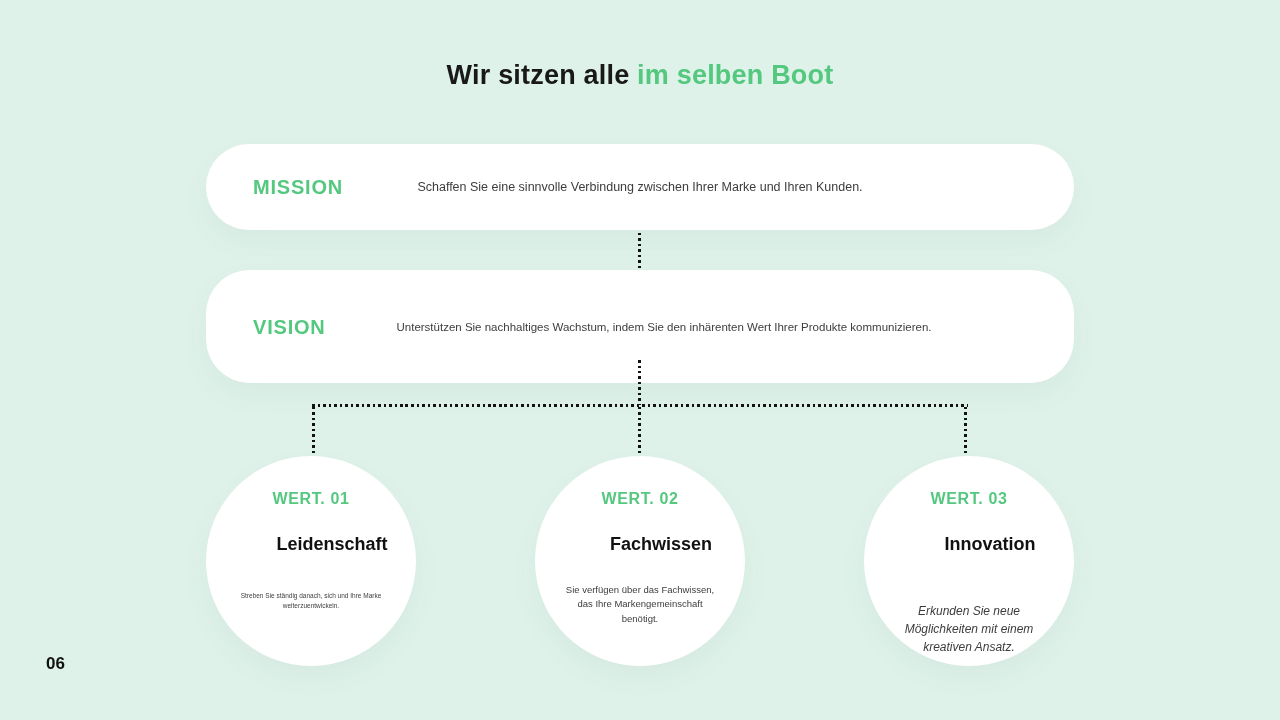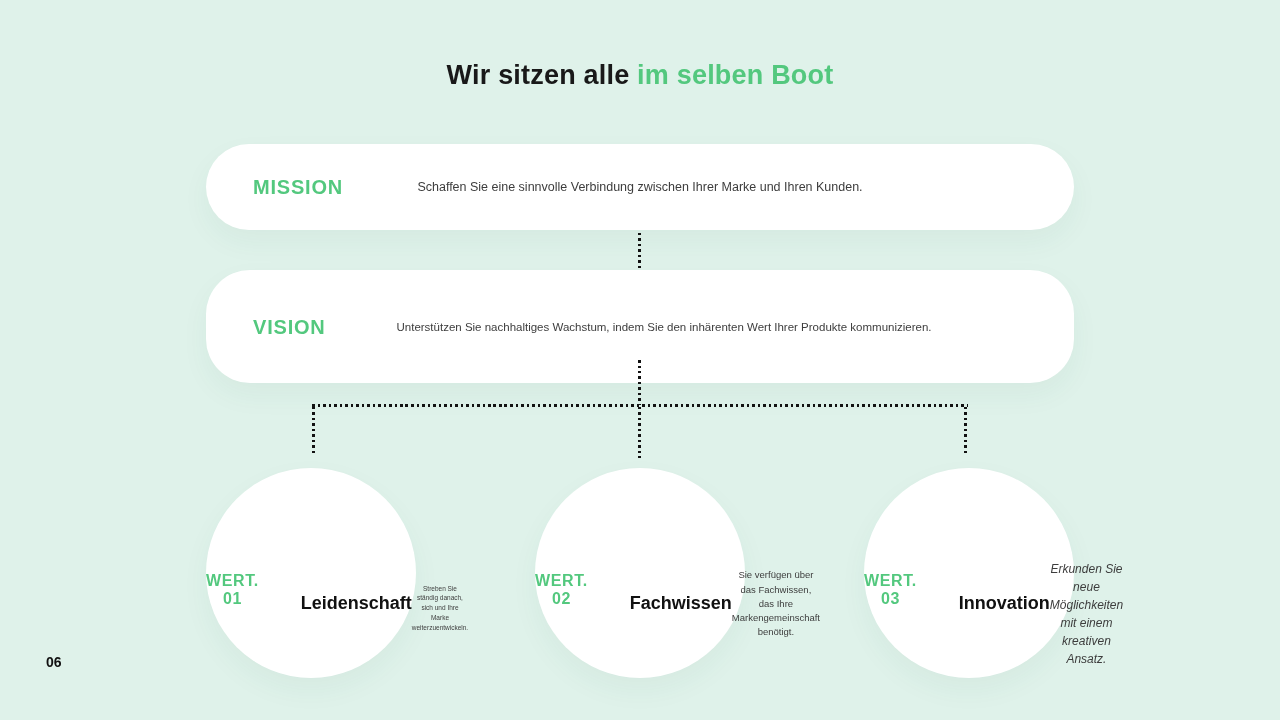--- a/index.html
+++ b/index.html
@@ -47,37 +47,37 @@
     height:2.5px;
     background:repeating-linear-gradient(to right,var(--connector) 0 2.5px,transparent 2.5px 5.5px);
   }
   .v-mission-vision{left:638px;top:233px;height:36px;}
   .v-vision-branch{left:638px;top:360px;height:45px;}
   .h-branch{left:312px;top:404px;width:656px;}
   .v-left{left:312px;top:407px;height:49px;}
   .v-mid{left:638px;top:407px;height:51px;}
   .v-right{left:964px;top:407px;height:49px;}
   .value-circle{
-    position:absolute;top:468px;width:210px;height:210px;border-radius:50%;
+    position:absolute;top:456px;width:210px;height:210px;border-radius:50%;
     background:var(--card-white);box-shadow:0 12px 28px rgba(40,90,70,.05);
-    display:flex;flex-direction:row;align-items:center;text-align:center;
+    display:flex;flex-direction:column;align-items:center;text-align:center;
     padding-top:34px;
   }
   .value-circle.c1{left:206px;}
   .value-circle.c2{left:535px;}
   .value-circle.c3{left:864px;}
   .value-label{font-size:16px;font-weight:700;color:var(--accent-green);letter-spacing:.6px;}
   .value-title{margin-top:26px;font-size:18px;font-weight:700;color:#111;padding-left:42px;}
   .value-desc{margin-top:28px;color:var(--text-body);line-height:1.5;}
   .c1 .value-desc{font-size:6.5px;width:180px;margin-top:36px;}
   .c2 .value-desc{font-size:9.5px;width:152px;}
   .c3 .value-desc{font-size:12px;width:160px;margin-top:47px;font-style:italic;}
   .page-number{
     position:absolute;left:46px;top:654px;
-    font-size:14px;font-weight:700;color:#111;
+    font-size:17px;font-weight:700;color:#111;
   }
 </style>
 </head>
 <body>
 
 <div class="slide">
 
   <div class="title">
     <span>Wir sitzen alle </span><span class="hl">im selben Boot</span>
   </div>

